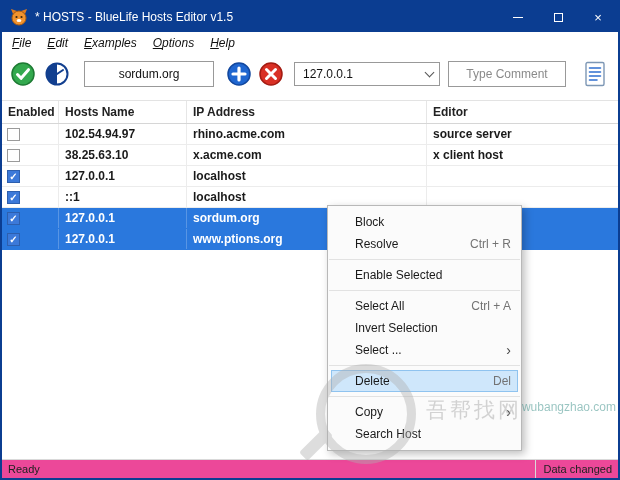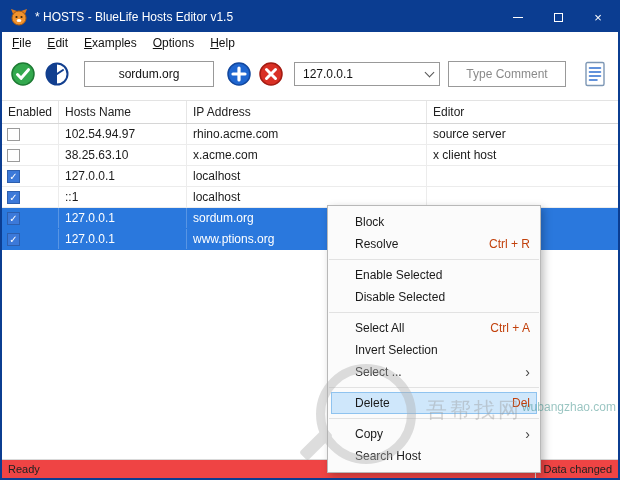--- a/index.html
+++ b/index.html
@@ -9,60 +9,60 @@
   
   .titlebar{height:30px;background:#0b3d91;display:flex;align-items:center;color:#fff;flex:0 0 auto;}
   .app-icon{width:18px;height:18px;margin:0 7px 0 8px;display:flex;align-items:center;}
   .title-text{font-size:12px;flex:1;white-space:nowrap;overflow:hidden;}
   .win-btn{width:40px;height:30px;display:flex;align-items:center;justify-content:center;color:#fff;font-size:13px;cursor:default;}
   .min-glyph{width:10px;height:1px;background:#fff;display:block;}
   .max-glyph{width:9px;height:9px;border:1px solid #fff;display:block;box-sizing:border-box;}
 
   
   .menubar{height:22px;display:flex;align-items:center;background:#fff;font-size:12px;color:#111;padding-left:2px;flex:0 0 auto;}
-  .menu-item{padding:2px 8px;}
+  .menu-item{padding:2px 8px;font-style:italic;}
   .menu-item u{text-decoration:underline;}
 
   
   .toolbar{height:40px;display:flex;align-items:center;background:#fff;flex:0 0 auto;}
   .tb-btn{width:26px;height:26px;border:none;background:none;padding:0;display:flex;align-items:center;justify-content:center;}
   .tb-input{height:22px;border:1px solid #999;font:12px "Liberation Sans",sans-serif;text-align:center;color:#111;box-sizing:content-box;background:#fff;}
   .tb-input::placeholder{color:#8a8a8a;}
   .combo{width:146px;height:24px;border:1px solid #999;box-sizing:border-box;display:flex;align-items:center;font-size:12px;background:#fff;color:#111;}
   .combo .val{flex:1;padding-left:8px;}
   .combo .chev{width:20px;height:100%;display:flex;align-items:center;justify-content:center;}
   .chev-shape{width:6px;height:6px;border-right:1.5px solid #555;border-bottom:1.5px solid #555;transform:rotate(45deg);margin-top:-3px;}
   .spacer{flex:1;}
 
   
   .table{flex:1;display:flex;flex-direction:column;border-top:1px solid #e3e3e3;margin-top:6px;background:#fff;overflow:hidden;}
-  .thead,.trow{display:grid;grid-template-columns:57px 128px 240px 1fr;flex:0 0 auto;}
+  .thead,.trow{display:grid;grid-template-columns:57px 128px 240px 1fr;flex:0 0 auto;font-weight:bold;}
   .thead{height:22px;border-bottom:1px solid #d6d6d6;}
   .th{font-size:12px;color:#222;display:flex;align-items:center;padding-left:6px;border-right:1px solid #e6e6e6;}
   .th:last-child{border-right:none;}
   .trow{height:20px;border-bottom:1px solid #ececec;}
   .td{font-size:12px;color:#1a1a1a;display:flex;align-items:center;padding-left:6px;border-right:1px solid #ececec;overflow:hidden;white-space:nowrap;}
   .td:last-child{border-right:none;}
   .c-en{padding-left:5px;}
   .cb{width:13px;height:13px;box-sizing:border-box;border:1px solid #9a9a9a;background:#fff;font-size:10px;line-height:11px;text-align:center;color:#fff;flex:0 0 auto;}
   .cb.on{background:#3c79d9;border-color:#2d5fae;}
   .trow.sel{background:#2a78dd;border-bottom-color:#2a78dd;}
   .trow.sel .td{color:#fff;border-right-color:rgba(255,255,255,.22);}
 
   
-  .statusbar{height:18px;background:#ef4444;border-top:1px solid #d9d9d9;display:flex;align-items:center;font-size:11px;color:#222;padding:0 6px;flex:0 0 auto;}
+  .statusbar{height:18px;background:#ec4899;border-top:1px solid #d9d9d9;display:flex;align-items:center;font-size:11px;color:#222;padding:0 6px;flex:0 0 auto;}
   .status-left{flex:1;}
   .status-right{border-left:1px solid #d9d9d9;padding-left:8px;height:100%;display:flex;align-items:center;}
 
   
-  .context-menu{position:absolute;left:325px;top:203px;width:214px;background:#fbfbfb;border:1px solid #b8b8b8;
+  .context-menu{position:absolute;left:325px;top:203px;width:195px;background:#fbfbfb;border:1px solid #b8b8b8;
                 box-shadow:3px 3px 8px rgba(0,0,0,.25);padding:5px 0;z-index:5;font-size:12px;color:#1a1a1a;box-sizing:border-box;}
   .cm-item{height:22px;display:flex;align-items:center;padding:0 10px 0 27px;}
   .cm-label{flex:1;}
-  .cm-sc{color:#c2410c;}
+  .cm-sc{color:#737373;}
   .cm-ar{font-size:14px;color:#444;margin-left:8px;line-height:1;}
   .cm-sep{height:1px;background:#e2e2e2;margin:4px 1px;}
   .cm-item.hl{background:#cfe7fb;border:1px solid #8fc3ef;margin:0 3px;padding:0 6px 0 23px;height:20px;}
 
   
   .watermark{position:absolute;right:2px;bottom:14px;display:flex;align-items:flex-start;opacity:.42;z-index:9;pointer-events:none;}
   .wm-glass{position:relative;width:128px;height:100px;}
   .wm-circle{position:absolute;right:10px;top:0;width:82px;height:82px;border:9px solid #b0b0b0;border-radius:50%;}
   .wm-handle{position:absolute;left:12px;bottom:2px;width:12px;height:36px;background:#b0b0b0;transform:rotate(45deg);border-radius:3px;}
   .wm-text{display:flex;flex-direction:row;margin-top:32px;}
@@ -217,23 +217,20 @@
         <span class="cm-label">Block</span>
       </div>
       <div class="cm-item">
         <span class="cm-label">Resolve</span>
         <span class="cm-sc">Ctrl + R</span>
       </div>
       <div class="cm-sep"></div>
       <div class="cm-item">
         <span class="cm-label">Enable Selected</span>
       </div>
-      <div class="cm-item">
-        <span class="cm-label">Disable Selected</span>
-      </div>
       <div class="cm-sep"></div>
       <div class="cm-item">
         <span class="cm-label">Select All</span>
         <span class="cm-sc">Ctrl + A</span>
       </div>
       <div class="cm-item">
         <span class="cm-label">Invert Selection</span>
       </div>
       <div class="cm-item">
         <span class="cm-label">Select ...</span>

